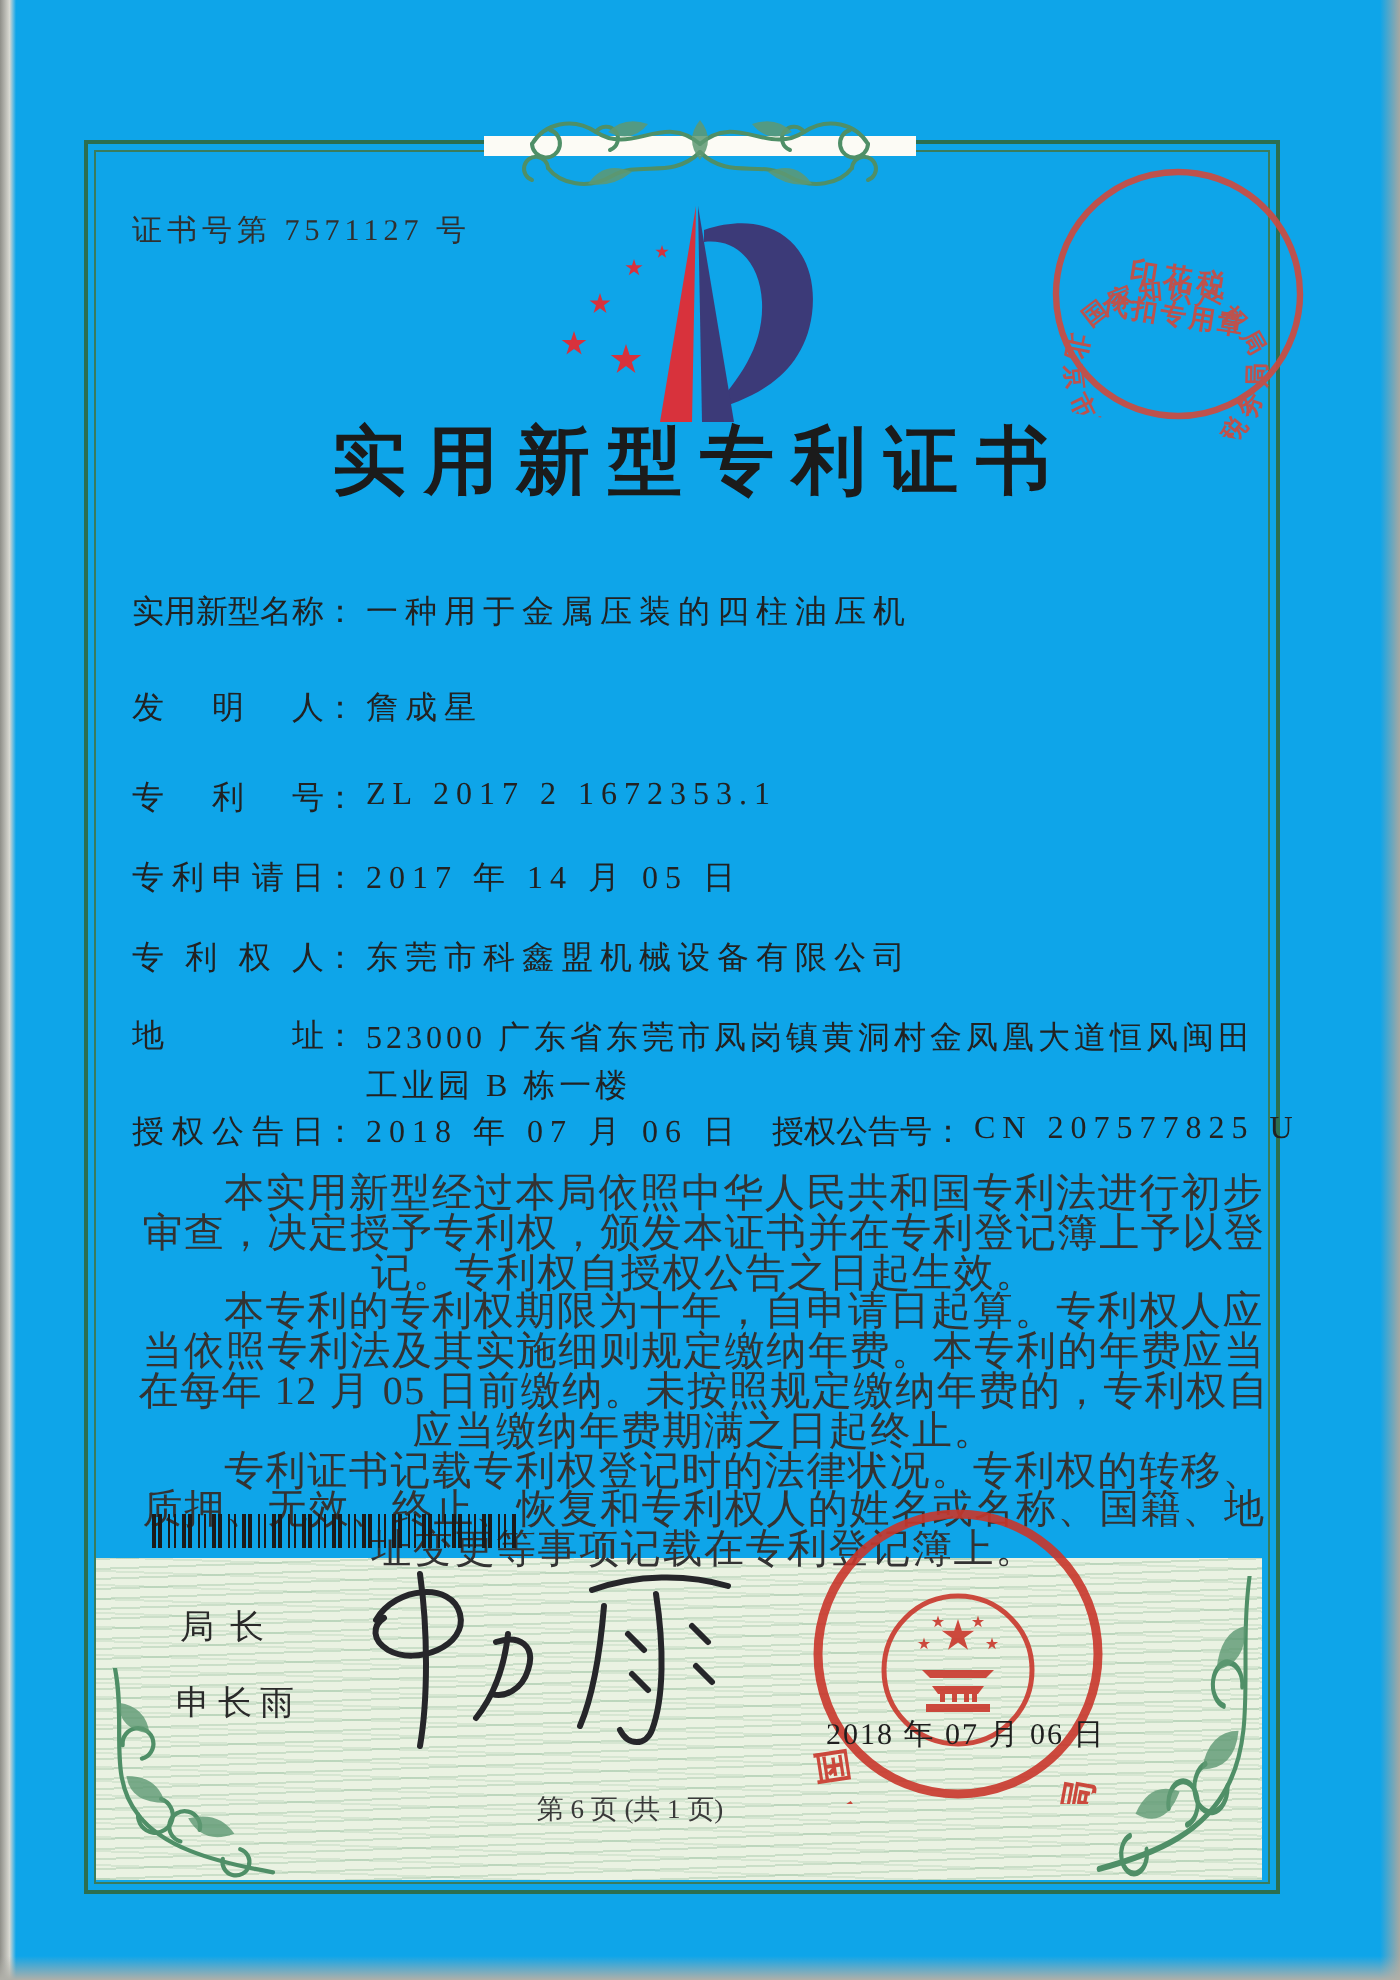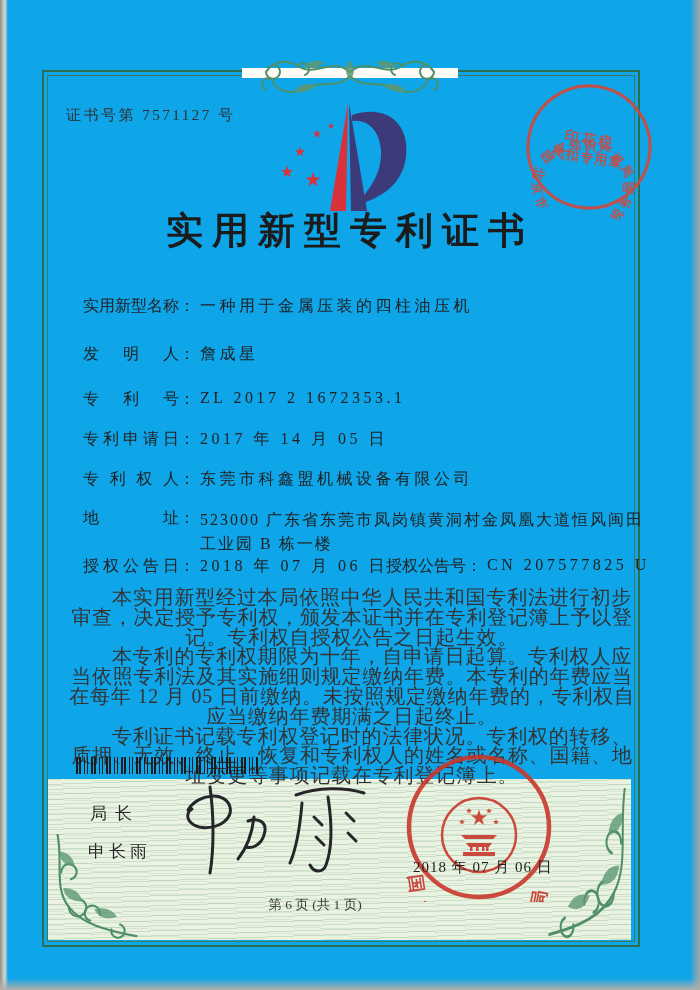--- a/index.html
+++ b/index.html
@@ -14,21 +14,21 @@
   #frame-outer{left:42px;top:70px;width:594px;height:873px;border:2px solid #2c6e50;}
   #frame-inner{left:3px;top:3px;right:3px;bottom:3px;border:1px solid #3a7c5c;}
   
   #green-band{left:48px;top:779px;width:583px;height:161px;background-color:#eaf2e2;
     background-image:repeating-linear-gradient(178deg,rgba(134,181,144,.32) 0 1px,rgba(255,255,255,0) 1px 5px),
                      repeating-linear-gradient(2deg,rgba(134,181,144,.20) 0 1px,rgba(255,255,255,0) 1px 7px);}
   #cert-no{left:66px;top:106px;font-size:15px;letter-spacing:2.5px;color:#303030;}
   #title{left:0;top:206px;width:700px;text-align:center;font-size:37px;font-weight:bold;
          letter-spacing:9px;color:#1b1b1b;}
   .row{position:absolute;left:66px;font-size:16px;white-space:nowrap;color:#222;}
-  .flabel{display:inline-block;width:96px;text-align:justify;text-align-last:justify;vertical-align:top;margin-left:17px;}
+  .flabel{display:inline-block;width:96px;text-align:justify;text-align-last:justify;vertical-align:top;}
   .fcolon{display:inline-block;vertical-align:top;}
   .fvalue{display:inline-block;margin-left:5px;letter-spacing:3.5px;vertical-align:top;}
   .fvalue-wrap{display:inline-block;margin-left:5px;letter-spacing:2px;vertical-align:top;
                white-space:normal;width:452px;line-height:24px;}
   #row-grant2{position:absolute;left:320px;top:0;}
   #paras{left:62px;top:588px;width:580px;font-size:20px;line-height:19.8px;letter-spacing:.8px;color:#333;text-align:center;}
   #paras p{margin:0;text-indent:2em;}
   #barcode{left:76px;top:757px;width:183px;height:17px;
     background:repeating-linear-gradient(90deg,#1b1b1b 0 2px,rgba(0,0,0,0) 2px 3px,#1b1b1b 3px 5px,rgba(0,0,0,0) 5px 8px,#1b1b1b 8px 9px,rgba(0,0,0,0) 9px 11px,#1b1b1b 11px 12px,rgba(0,0,0,0) 12px 15px);}
   #sig-title{left:90px;top:802px;font-size:17px;letter-spacing:8px;color:#2a2a2a;}

